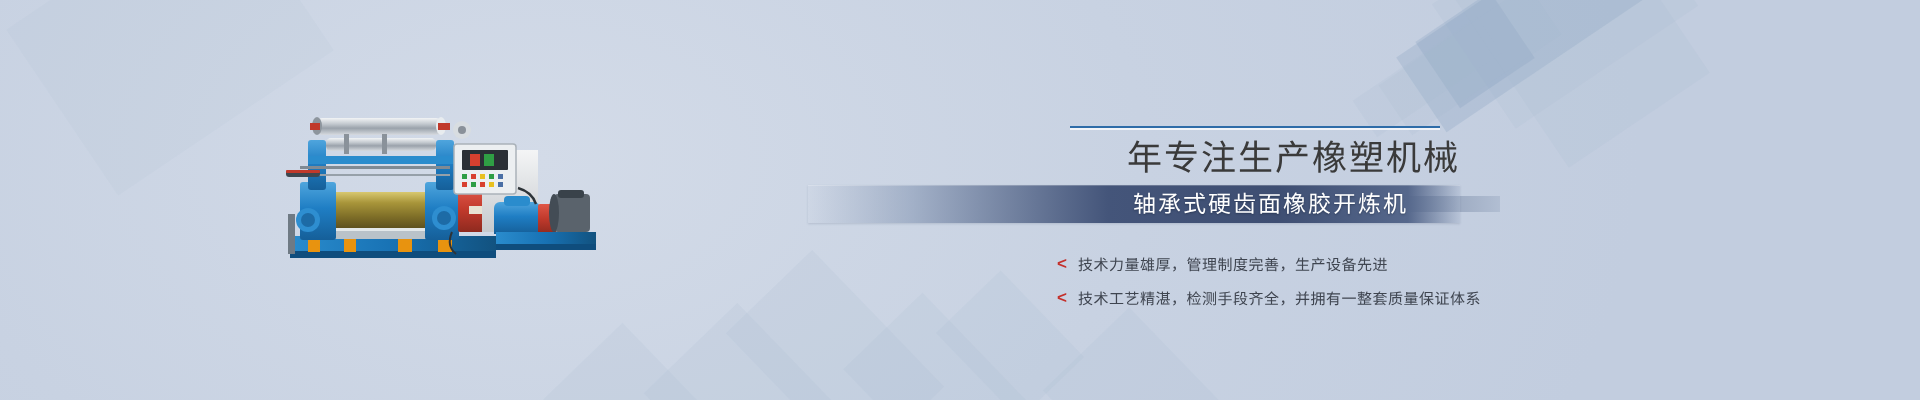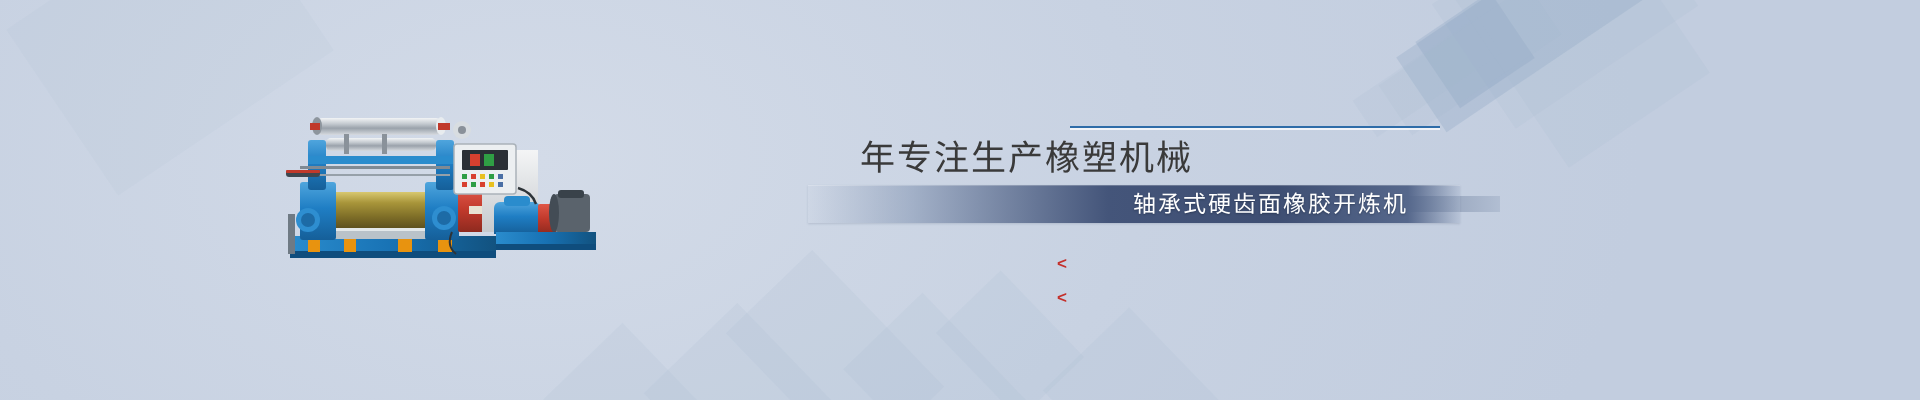--- a/index.html
+++ b/index.html
@@ -85,20 +85,21 @@
     height: 0;
     border-top: 2px solid #2e6ca8;
     box-shadow: 0 2px 0 rgba(255,255,255,0.75);
   }
 
   .headline {
     position: absolute;
     left: 0;
     top: 40px;
     width: 600px;
+    text-align: right;
     font-family: "Liberation Serif", "DejaVu Serif", serif;
     font-size: 35px;
     line-height: 46px;
     letter-spacing: 2px;
     color: #3a3a3a;
     white-space: nowrap;
   }
 
   .sub-banner {
     position: absolute;
@@ -309,20 +310,22 @@
 
     <div class="headline">年专注生产橡塑机械</div>
 
     <div class="sub-banner">
       <div class="sub-text">轴承式硬齿面橡胶开炼机</div>
     </div>
 
     <div class="features">
       <div class="feature-row">
         <span class="chevron-icon">&lt;</span>
+        <span class="feature-text">技术力量雄厚，管理制度完善，生产设备先进</span>
       </div>
       <div class="feature-row">
         <span class="chevron-icon">&lt;</span>
+        <span class="feature-text">技术工艺精湛，检测手段齐全，并拥有一整套质量保证体系</span>
       </div>
     </div>
 
   </div>
 </div>
 
 </body></html>

